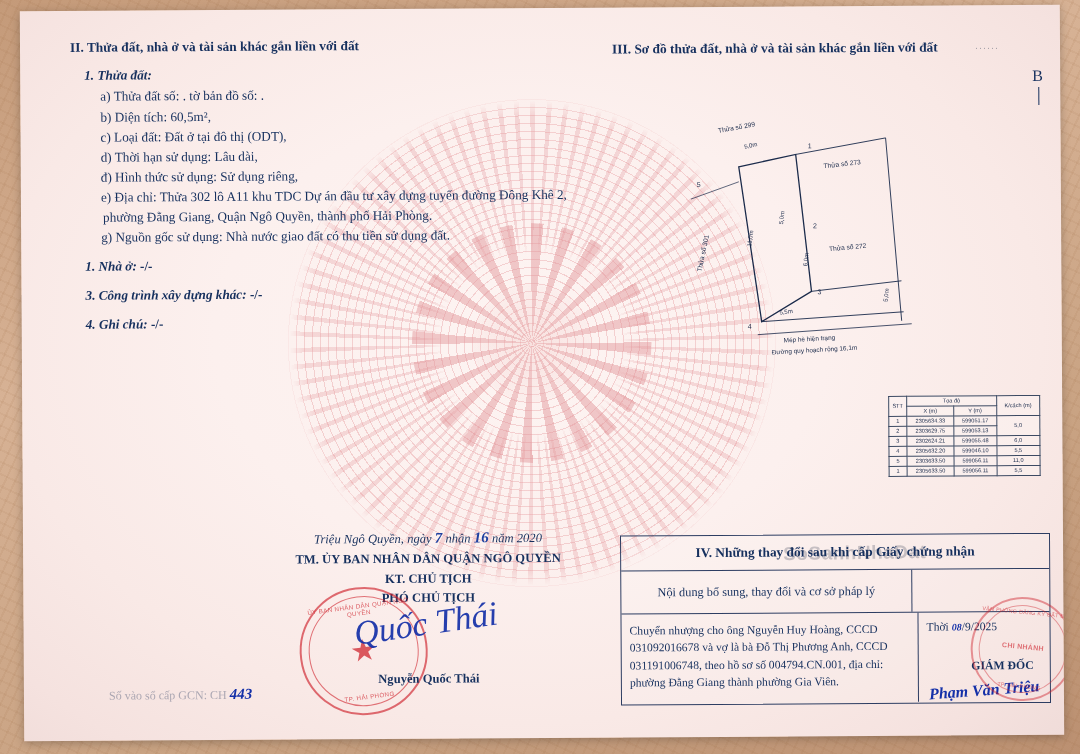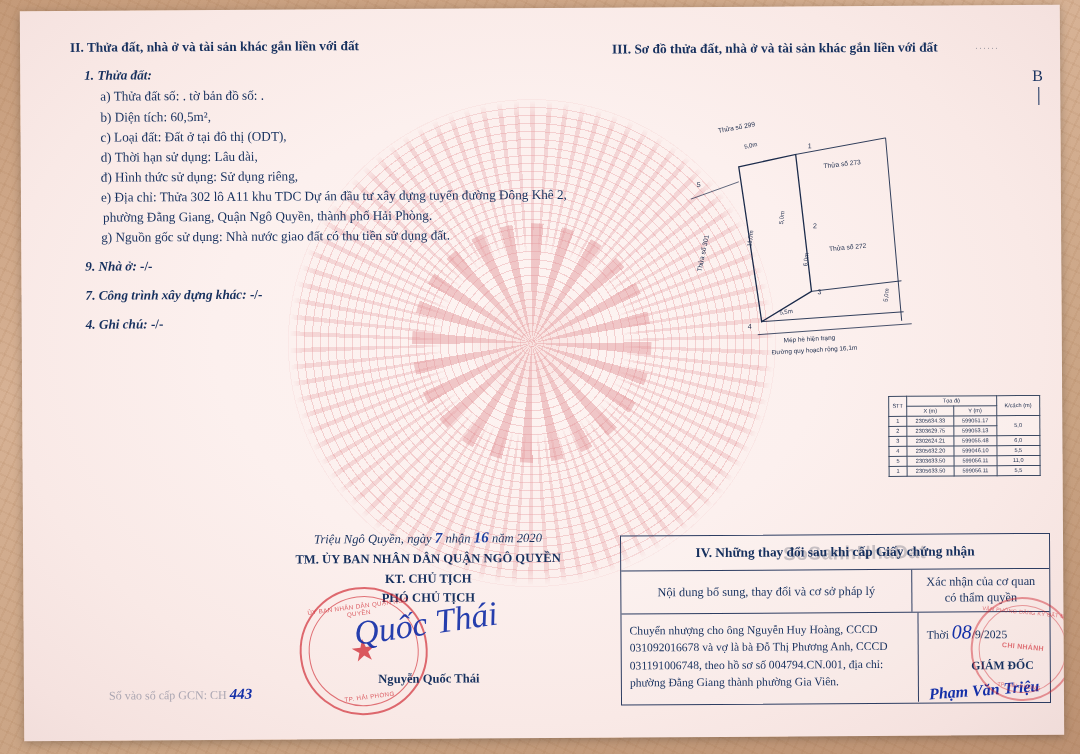--- a/index.html
+++ b/index.html
@@ -355,23 +355,23 @@
     position: relative;
     padding: 8px 6px 0 8px;
     font-size: 11.6px;
     color: #16305e;
   }
   #box4-date {
     font-size: 11.6px;
   }
   #box4-date .dnum {
     color: #1430a8;
-    font-weight: normal;
+    font-weight: bold;
     font-style: italic;
-    font-size: 20px;
+    font-size: 10px;
   }
   #giamdoc {
     position: absolute;
     right: 16px;
     bottom: 28px;
     font-weight: bold;
     font-size: 11.8px;
     color: #16305e;
   }
   #director-sign {
@@ -437,25 +437,25 @@
       <div class="item">a) Thửa đất số: .                          tờ bản đồ số: .</div>
       <div class="item">b) Diện tích: 60,5m²,</div>
       <div class="item">c) Loại đất: Đất ở tại đô thị (ODT),</div>
       <div class="item">d) Thời hạn sử dụng: Lâu dài,</div>
       <div class="item">đ) Hình thức sử dụng: Sử dụng riêng,</div>
       <div class="item">e) Địa chỉ:  Thửa 302 lô A11 khu TDC Dự án đầu tư xây dựng tuyến đường Đông Khê 2,</div>
       <div class="cont">phường Đằng Giang, Quận Ngô Quyền, thành phố Hải Phòng.</div>
       <div class="item">g) Nguồn gốc sử dụng:  Nhà nước giao đất có thu tiền sử dụng đất.</div>
 
       <div class="blockline">
-        <span>9. Nhà ở:</span>
+        <span>1. Nhà ở:</span>
         <span class="norm">-/-</span>
       </div>
       <div class="blockline">
-        <span>7. Công trình xây dựng khác:</span>
+        <span>3. Công trình xây dựng khác:</span>
         <span class="norm">-/-</span>
       </div>
       <div class="blockline">
         <span>4. Ghi chú:</span>
         <span class="norm">-/-</span>
       </div>
     </div>
 
     <div id="right-title">III. Sơ đồ thửa đất, nhà ở và tài sản khác gắn liền với đất</div>
     <div id="right-code">······</div>
@@ -574,26 +574,20 @@
 
     <div id="gcn-line">
       <span class="blur">Số vào sổ cấp GCN: CH</span>
       <span id="gcn-num">443</span>
     </div>
 
     <div id="box4">
       <div id="box4-title">IV. Những thay đổi sau khi cấp Giấy chứng nhận</div>
       <div id="box4-head">
         <div class="c1">Nội dung bổ sung, thay đổi và cơ sở pháp lý</div>
-        <div class="c2">
-          <div>
-            <div>Xác nhận của cơ quan</div>
-            <div>có thẩm quyền</div>
-          </div>
-        </div>
       </div>
       <div id="box4-body">
         <div class="c1">
           <div>Chuyển nhượng cho ông Nguyễn Huy Hoàng, CCCD</div>
           <div>031092016678 và vợ là bà Đỗ Thị Phương Anh, CCCD</div>
           <div>031191006748, theo hồ sơ số 004794.CN.001, địa chỉ:</div>
           <div>phường Đằng Giang thành phường Gia Viên.</div>
         </div>
         <div class="c2">
           <div id="box4-date">

